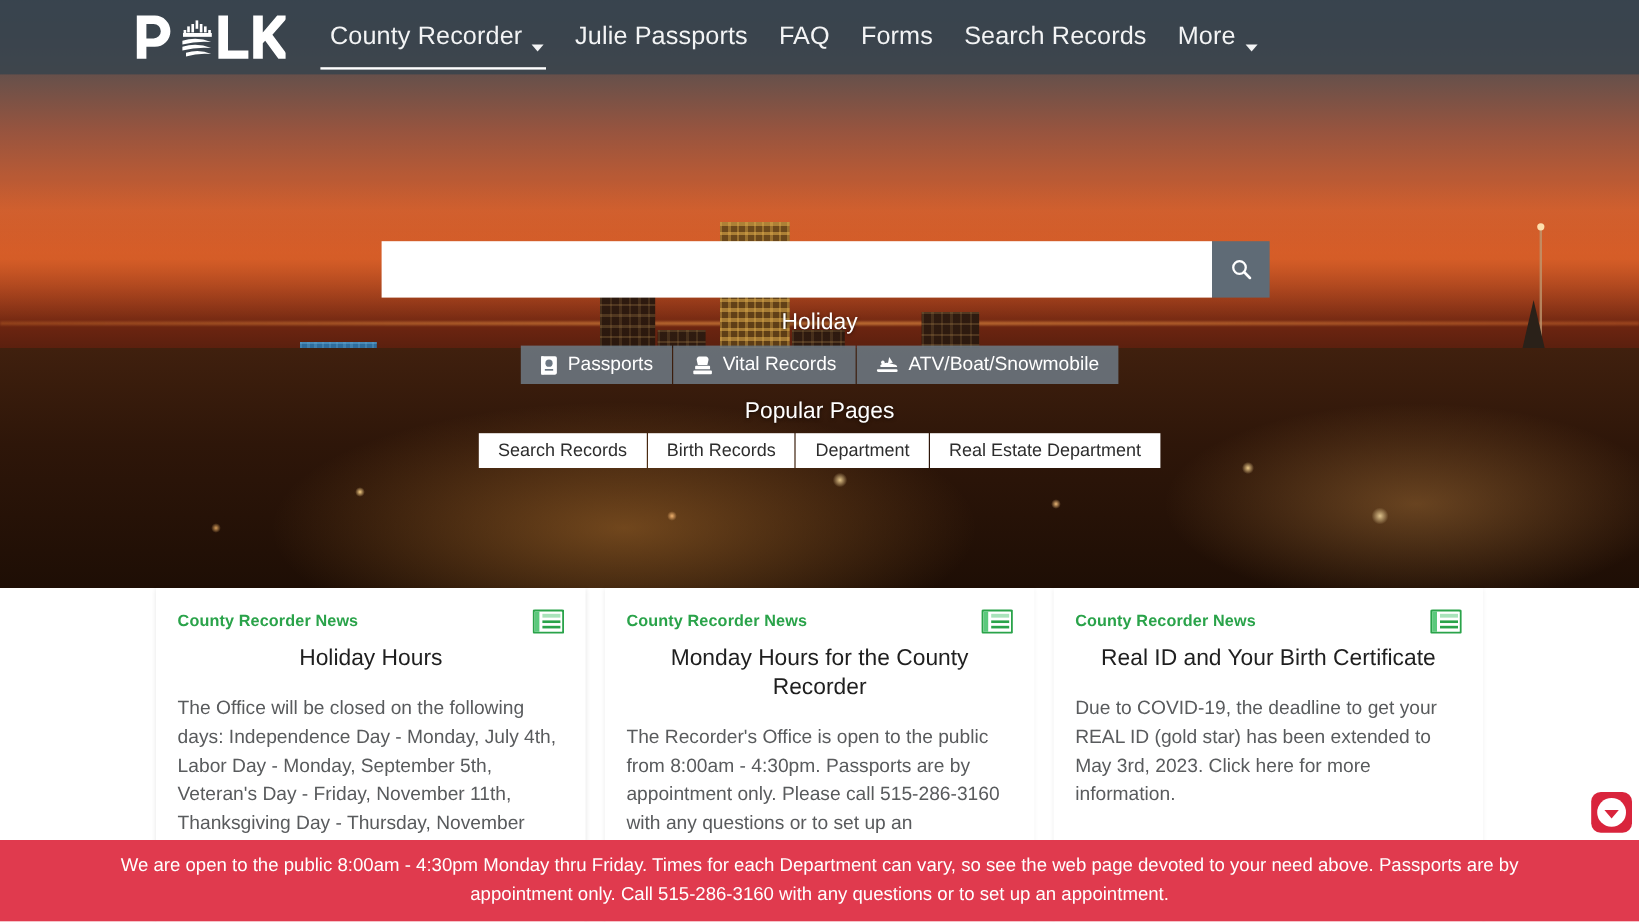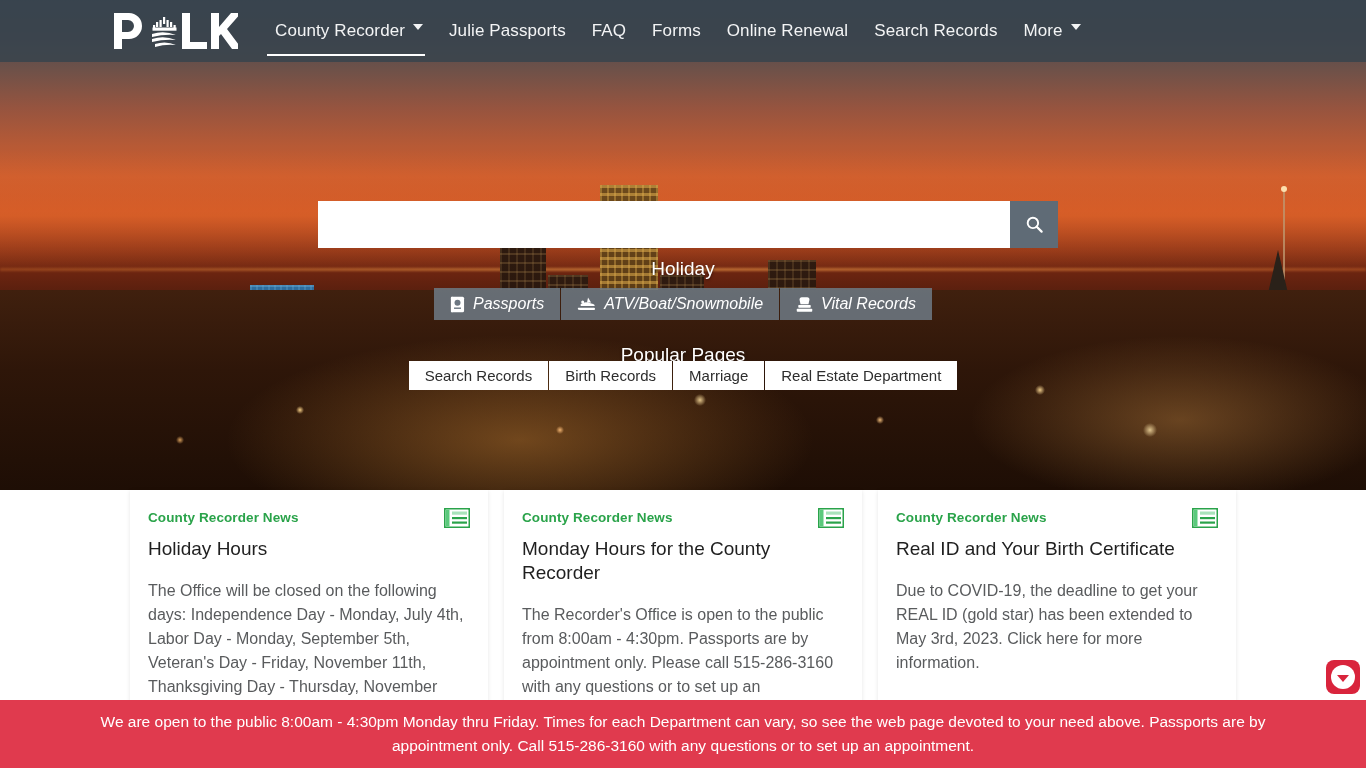--- a/index.html
+++ b/index.html
@@ -124,23 +124,23 @@
   }
   .brand {
     margin-left: 112px; display: flex; align-items: center;
     height: 44px; cursor: pointer;
   }
   .brand .logo-svg { display: block; }
 
   .nav-list { display: flex; align-items: center; margin-left: 24px; height: 62px; }
   .nav-item {
     position: relative;
-    color: #f3f4f5; font-size: 17px; letter-spacing: .1px;
+    color: #f3f4f5; font-size: 21px; letter-spacing: .1px;
     padding: 6px 10px; margin: 0 3px; cursor: pointer;
-    white-space: nowrap; display: flex; align-items: flex-start; gap: 6px;
+    white-space: nowrap; display: flex; align-items: flex-end; gap: 6px;
   }
   .nav-item.active::after {
     content:""; position: absolute; left: 2px; right: 8px; bottom: -9px;
     height: 2px; background: #ffffff;
   }
   .caret {
     width: 0; height: 0; display: inline-block;
     border-left: 5px solid transparent; border-right: 5px solid transparent;
     border-top: 6px solid #f3f4f5; margin-left: 2px; margin-top: 3px;
   }
@@ -161,34 +161,33 @@
   }
   .search-btn svg { display:block; }
 
   
   .featured-head, .popular-head {
     position: absolute; width: 100%; text-align: center;
     color: #ffffff; font-size: 19px; text-shadow: 0 1px 3px rgba(0,0,0,.55);
     z-index: 20;
   }
   .featured-head { top: 258px; }
-  .popular-head  { top: 344px; }
+  .popular-head  { top: 332px; }
 
   .featured-row {
     position: absolute; top: 288px; width: 100%;
     display: flex; justify-content: center; gap: 1px; z-index: 20;
   }
   .feat-btn {
     background: rgba(108,119,130,0.88);
     color: #ffffff; font-size: 16px;
     padding: 7px 16px; cursor: pointer;
     display: flex; align-items: center; gap: 8px;
     white-space: nowrap; border: none;
     font-family: "Liberation Sans", sans-serif;
-    font-style: italic;
   }
   .feat-btn svg { display:block; flex: none; }
 
   
   .popular-rows {
     position: absolute; top: 361px; width: 100%; z-index: 20;
     display: flex; flex-direction: column; align-items: center; gap: 1px;
   }
   .pop-row { display: flex; justify-content: center; gap: 1px; }
   .pop-btn {
@@ -208,20 +207,21 @@
     box-shadow: 0 1px 4px rgba(0,0,0,.10);
   }
   .card-top { display:flex; align-items:flex-start; justify-content: space-between; }
   .card-cat {
     color: #2aa34a; font-size: 13.5px; font-weight: bold; letter-spacing: .1px;
   }
   .news-icon { flex: none; margin-top: -2px; }
   .card-title {
     font-size: 19px; color: #1f1f1f; margin-top: 9px; line-height: 1.25;
     font-weight: normal;
+    text-align: center;
   }
   .card-body {
     font-size: 16px; color: #595b5d; line-height: 1.5; margin-top: 18px;
   }
   .card-foot {
     position: absolute; left: 18px; right: 18px; bottom: 14px;
     display: flex; align-items: baseline; justify-content: space-between;
   }
   .read-more { color: #3d8fd1; font-size: 14px; cursor: pointer; }
   .card-date { color: #76797c; font-size: 13.5px; }
@@ -334,23 +334,20 @@
       <div class="nav-item">
         <span>Julie Passports</span>
       </div>
       <div class="nav-item">
         <span>FAQ</span>
       </div>
       <div class="nav-item">
         <span>Forms</span>
       </div>
       <div class="nav-item">
-        <span>Online Renewal</span>
-      </div>
-      <div class="nav-item">
         <span>Search Records</span>
       </div>
       <div class="nav-item">
         <span>More</span>
         <span class="caret"></span>
       </div>
     </div>
   </nav>
 
   <div class="search-wrap">
@@ -369,45 +366,45 @@
     <button class="feat-btn">
       <svg width="15" height="17" viewBox="0 0 16 18">
         <rect x="1" y="0.8" width="14" height="16.4" rx="1.6" fill="#ffffff"></rect>
         <circle cx="8" cy="7" r="3.2" fill="#6c7782"></circle>
         <rect x="4.3" y="12.2" width="7.4" height="1.5" fill="#6c7782"></rect>
         <rect x="1" y="0.8" width="2.1" height="16.4" fill="#ffffff"></rect>
       </svg>
       <span>Passports</span>
     </button>
     <button class="feat-btn">
+      <svg width="17" height="17" viewBox="0 0 18 18">
+        <path d="M6.2 1.2 h5.6 a2.5 2.5 0 0 1 2.4 3.1 l-1 4.4 h-8.4 l-1 -4.4 a2.5 2.5 0 0 1 2.4 -3.1 z" fill="#ffffff"></path>
+        <rect x="2.4" y="9.4" width="13.2" height="3.1" rx="0.8" fill="#ffffff"></rect>
+        <rect x="0.8" y="13.6" width="16.4" height="3.1" rx="0.8" fill="#ffffff"></rect>
+      </svg>
+      <span>Vital Records</span>
+    </button>
+    <button class="feat-btn">
       <svg width="19" height="16" viewBox="0 0 20 16">
         <path d="M11.6 1.2 l3.2 5.1 l-4.3 0.4 z" fill="#ffffff"></path>
         <path d="M4.2 8.0 q3.5 -2.6 7.2 -1.6 l5.6 1.6 q1.8 0.6 1.6 2.0 h-14.4 q-1.2 -1.0 0 -2.0 z" fill="#ffffff"></path>
         <path d="M1.2 12.0 h16.6 q1.2 0 1.2 1.2 t-1.2 1.2 h-14.4 q-2.6 0 -2.6 -1.4 z" fill="#ffffff"></path>
         <circle cx="6.0" cy="5.9" r="1.6" fill="#ffffff"></circle>
       </svg>
       <span>ATV/Boat/Snowmobile</span>
     </button>
-    <button class="feat-btn">
-      <svg width="17" height="17" viewBox="0 0 18 18">
-        <path d="M6.2 1.2 h5.6 a2.5 2.5 0 0 1 2.4 3.1 l-1 4.4 h-8.4 l-1 -4.4 a2.5 2.5 0 0 1 2.4 -3.1 z" fill="#ffffff"></path>
-        <rect x="2.4" y="9.4" width="13.2" height="3.1" rx="0.8" fill="#ffffff"></rect>
-        <rect x="0.8" y="13.6" width="16.4" height="3.1" rx="0.8" fill="#ffffff"></rect>
-      </svg>
-      <span>Vital Records</span>
-    </button>
   </div>
 
   <div class="popular-head">Popular Pages</div>
 
   <div class="popular-rows">
     <div class="pop-row">
       <button class="pop-btn">Search Records</button>
       <button class="pop-btn">Birth Records</button>
-      <button class="pop-btn">Marriage</button>
+      <button class="pop-btn">Department</button>
       <button class="pop-btn">Real Estate Department</button>
     </div>
   </div>
 
   <div class="cards">
 
     <div class="card">
       <div class="card-top">
         <div class="card-cat">County Recorder News</div>
         <svg class="news-icon" width="26" height="20" viewBox="0 0 26 20">

